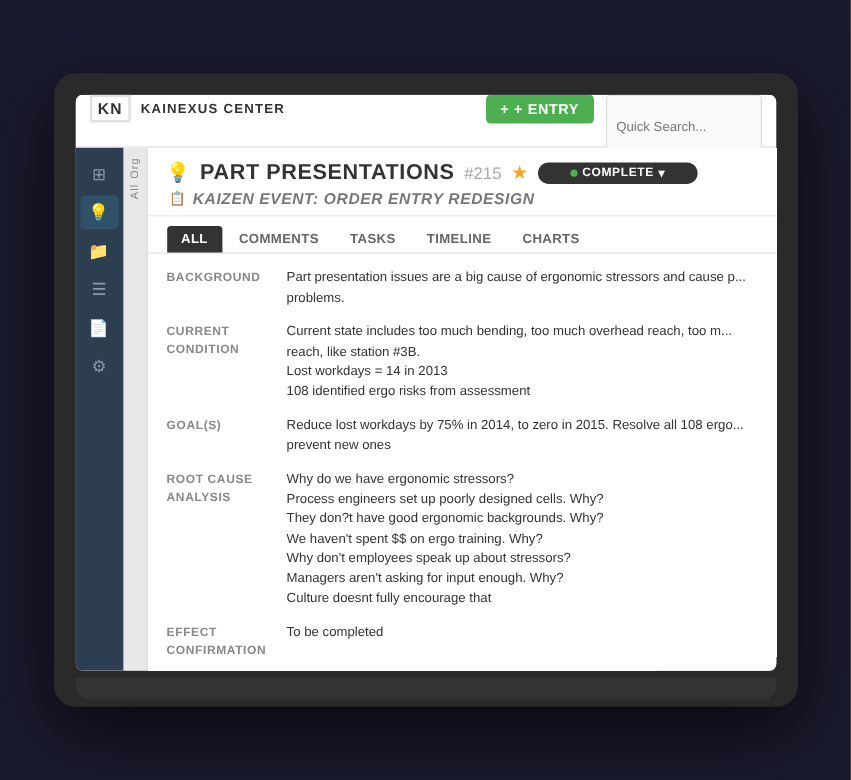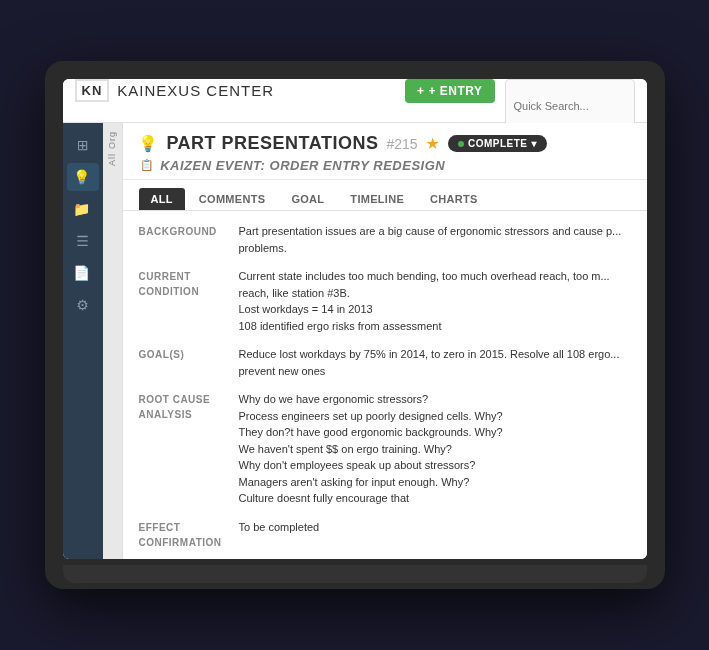--- a/index.html
+++ b/index.html
@@ -66,22 +66,22 @@
       background: #fff;
       border: 2px solid #e0e0e0;
       padding: 2px 5px;
       font-weight: 900;
       font-size: 13px;
       color: #333;
       letter-spacing: 1px;
     }
 
     .logo-text {
-      font-size: 15px;
-      font-weight: 400;
+      font-size: 11px;
+      font-weight: 700;
       color: #333;
       letter-spacing: 1px;
     }
 
     .create-btn {
       background: #4caf50;
       color: #fff;
       border: none;
       border-radius: 4px;
       padding: 5px 12px;
@@ -206,21 +206,21 @@
 
     .star-icon {
       color: #f5a623;
       font-size: 16px;
     }
 
     .complete-badge {
       background: #333;
       color: #fff;
       border-radius: 12px;
-      padding: 3px 10px;
+      padding: 3px 27px;
       font-size: 10px;
       font-weight: 700;
       display: flex;
       align-items: center;
       gap: 4px;
       letter-spacing: 0.5px;
     }
 
     .complete-dot {
       width: 6px;
@@ -362,21 +362,21 @@
             </div>
             <div class="subtitle-row">
               <span class="subtitle-icon">📋</span>
               <span class="subtitle-text">KAIZEN EVENT: ORDER ENTRY REDESIGN</span>
             </div>
           </div>
 
           <div class="tabs-row">
             <div class="tab active">ALL</div>
             <div class="tab">COMMENTS</div>
-            <div class="tab">GOAL</div>
+            <div class="tab">TASKS</div>
             <div class="tab">TIMELINE</div>
             <div class="tab">CHARTS</div>
           </div>
 
           <div class="details-section">
 
             <div class="detail-row">
               <div class="detail-label">BACKGROUND</div>
               <div class="detail-value">Part presentation issues are a big cause of ergonomic stressors and cause p... problems.</div>
             </div>

